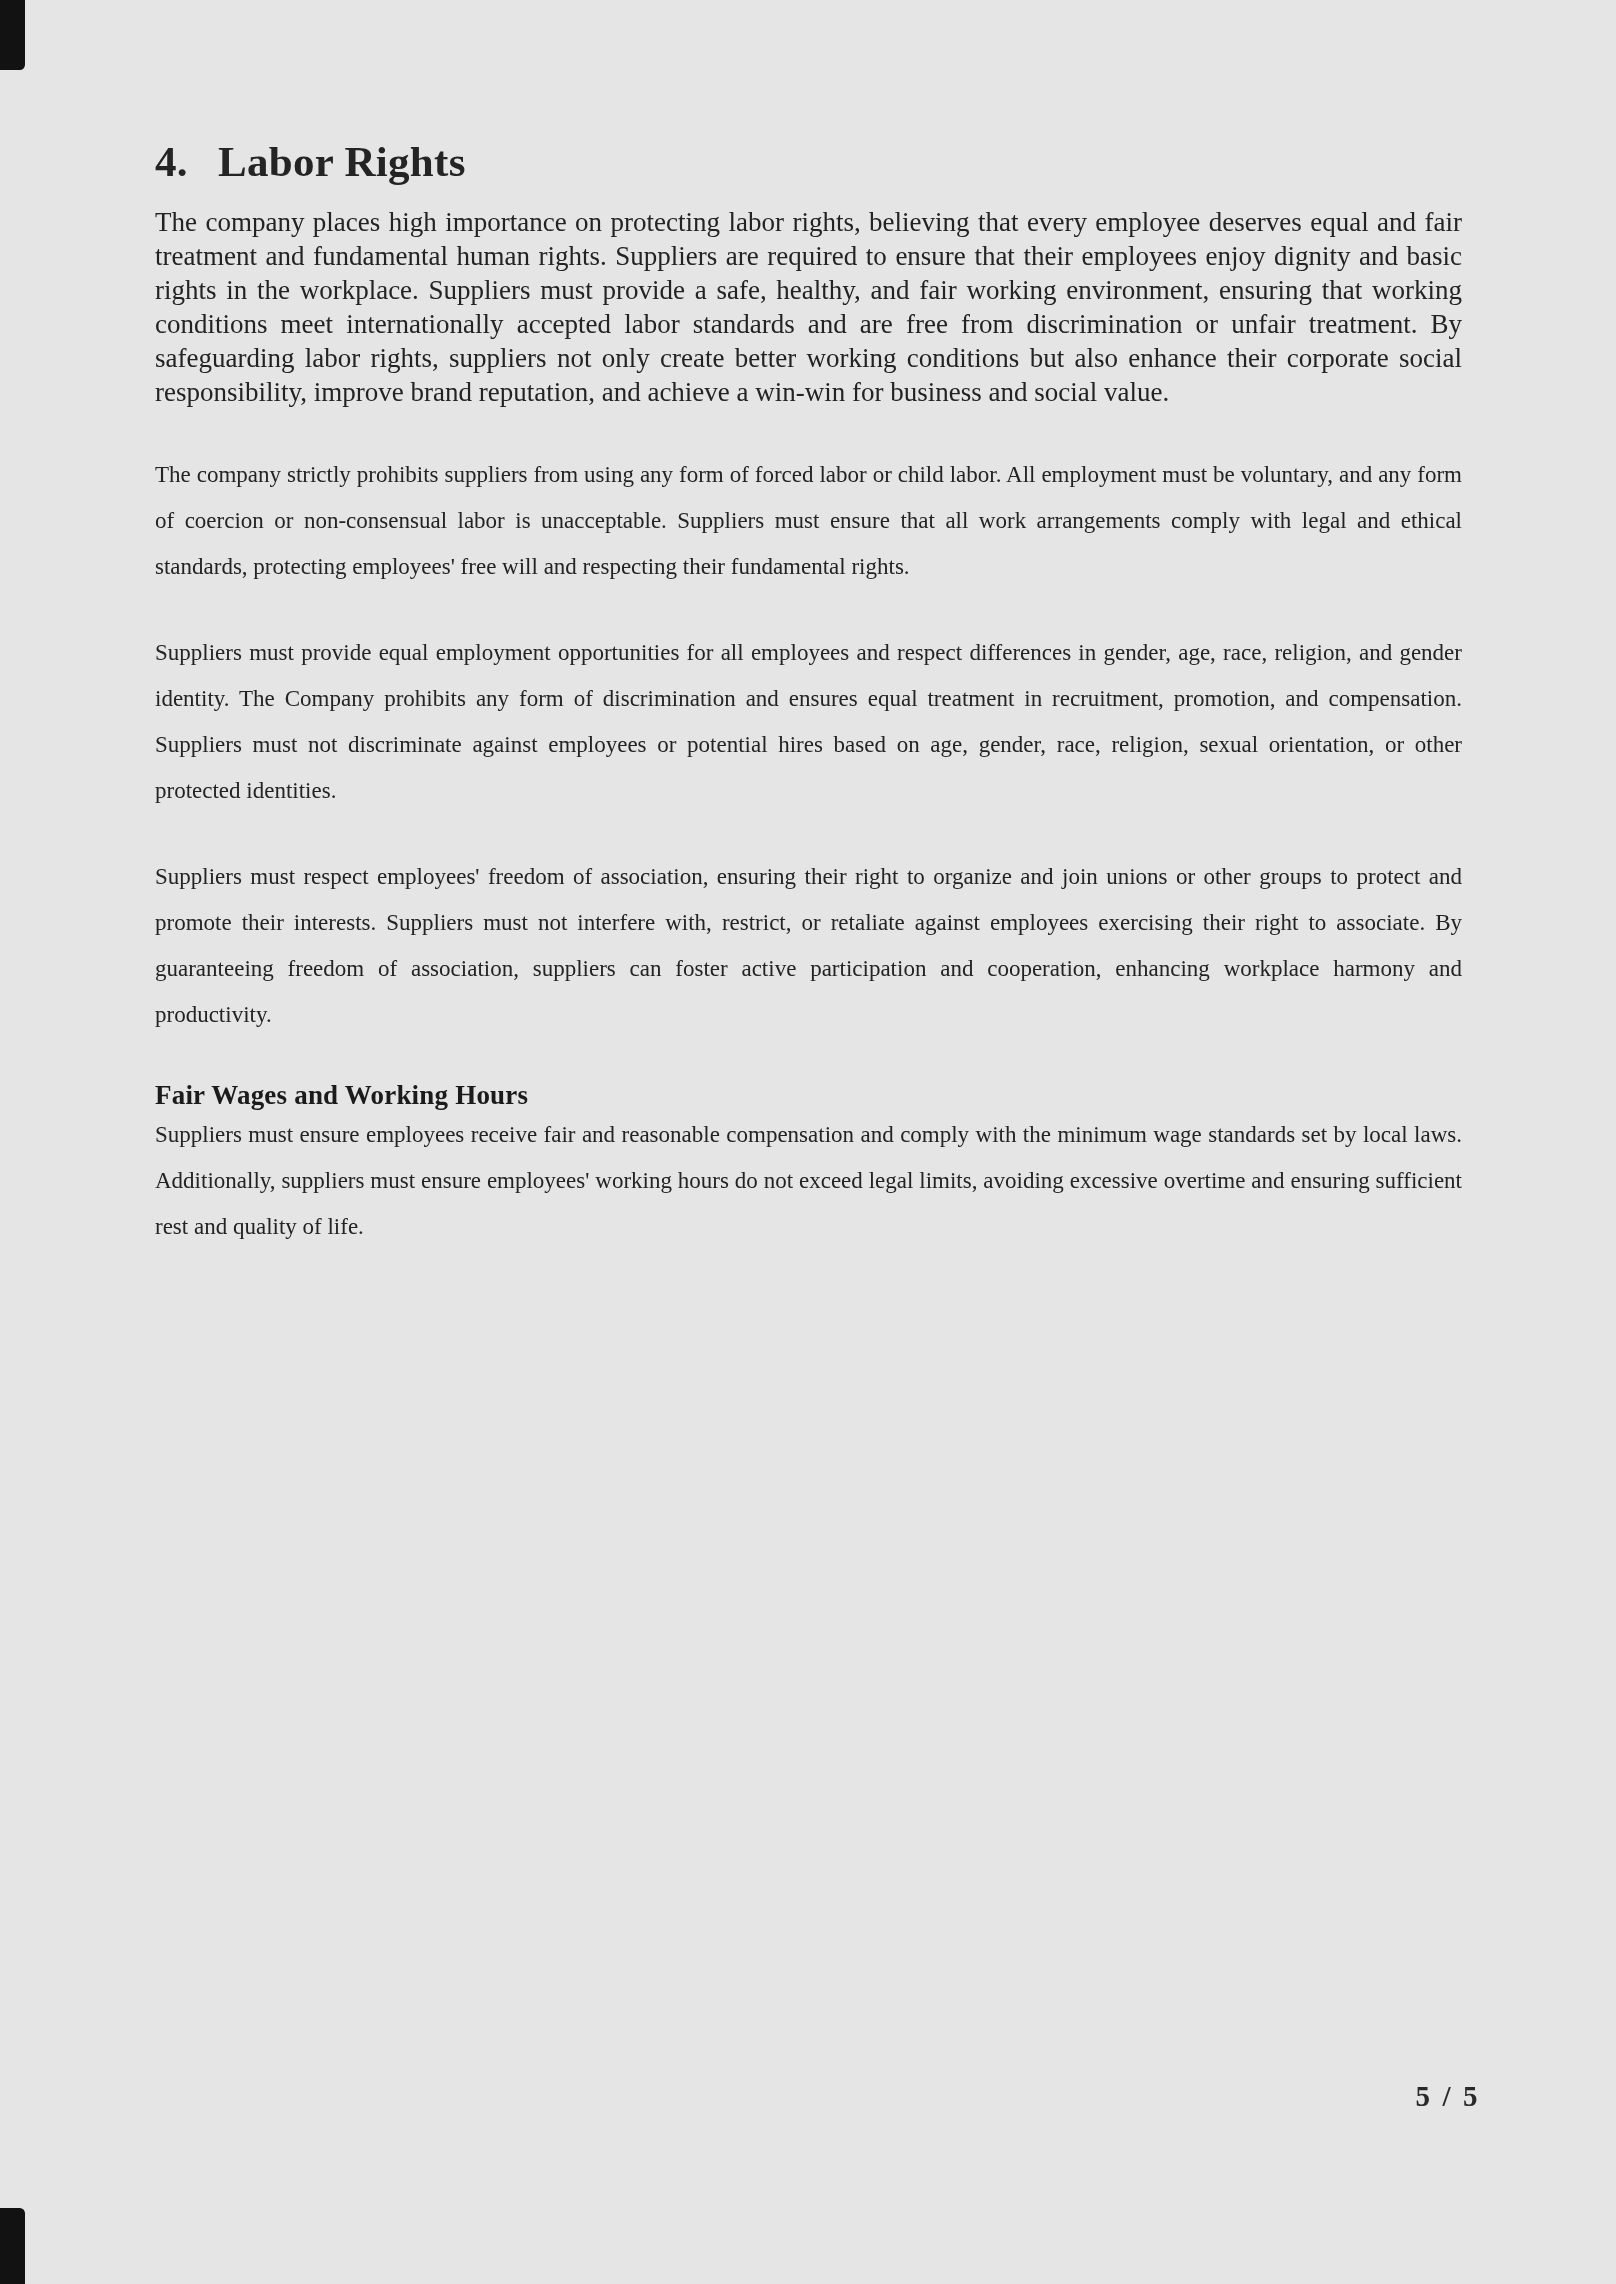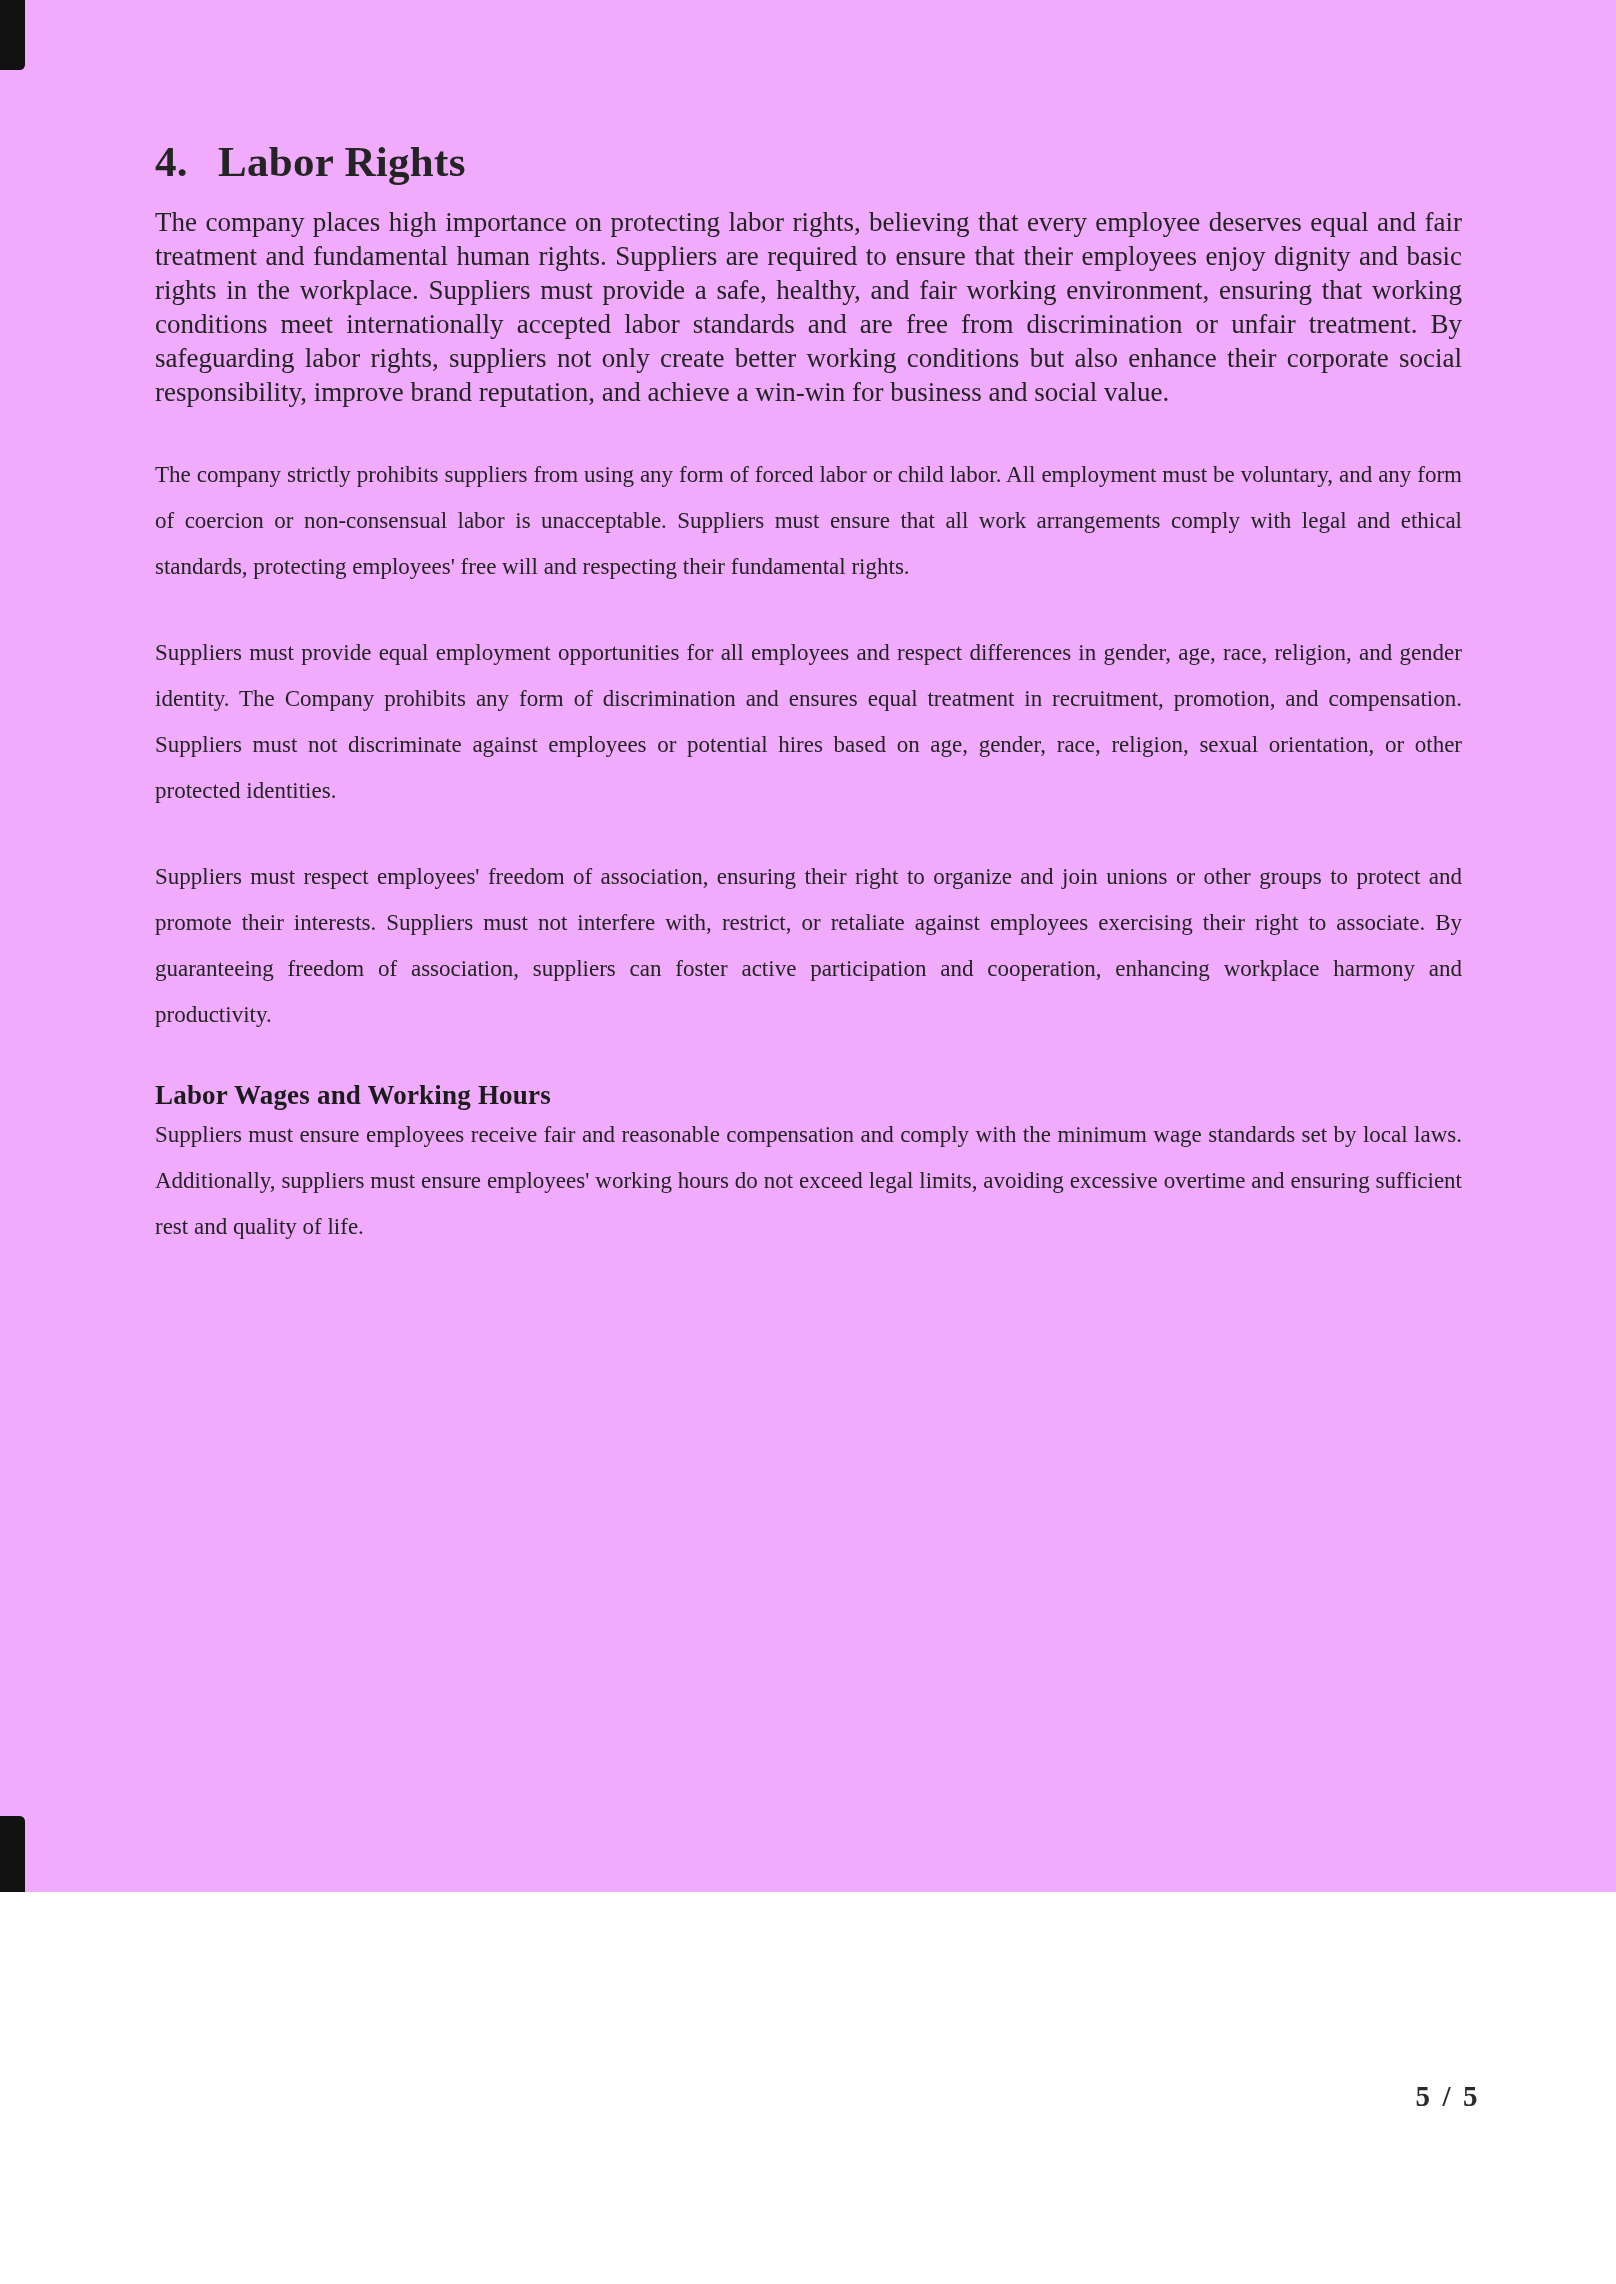--- a/index.html
+++ b/index.html
@@ -13,22 +13,22 @@
     position: relative;
     font-family: "Liberation Serif", "DejaVu Serif", serif;
     color: #1e1e1e;
     overflow: hidden;
   }
   .page {
     position: absolute;
     left: 0;
     top: 0;
     width: 1616px;
-    height: 1892px;
-    background: #f0abfc;
+    height: 2284px;
+    background: #e5e5e5;
   }
   .content {
     position: absolute;
     left: 155px;
     top: 0;
     width: 1307px;
   }
   .doc-title {
     margin: 0;
     padding-top: 136px;
@@ -117,21 +117,21 @@
 
     <div class="section">
       <p class="section-body">Suppliers must provide equal employment opportunities for all employees and respect differences in gender, age, race, religion, and gender identity. The Company prohibits any form of discrimination and ensures equal treatment in recruitment, promotion, and compensation. Suppliers must not discriminate against employees or potential hires based on age, gender, race, religion, sexual orientation, or other protected identities.</p>
     </div>
 
     <div class="section">
       <p class="section-body">Suppliers must respect employees' freedom of association, ensuring their right to organize and join unions or other groups to protect and promote their interests. Suppliers must not interfere with, restrict, or retaliate against employees exercising their right to associate. By guaranteeing freedom of association, suppliers can foster active participation and cooperation, enhancing workplace harmony and productivity.</p>
     </div>
 
     <div class="section">
-      <h2 class="section-heading">Labor Wages and Working Hours</h2>
+      <h2 class="section-heading">Fair Wages and Working Hours</h2>
       <p class="section-body">Suppliers must ensure employees receive fair and reasonable compensation and comply with the minimum wage standards set by local laws. Additionally, suppliers must ensure employees' working hours do not exceed legal limits, avoiding excessive overtime and ensuring sufficient rest and quality of life.</p>
     </div>
 
   </div>
 
   <div class="page-number">5 / 5</div>
 
 </div>
 
 

